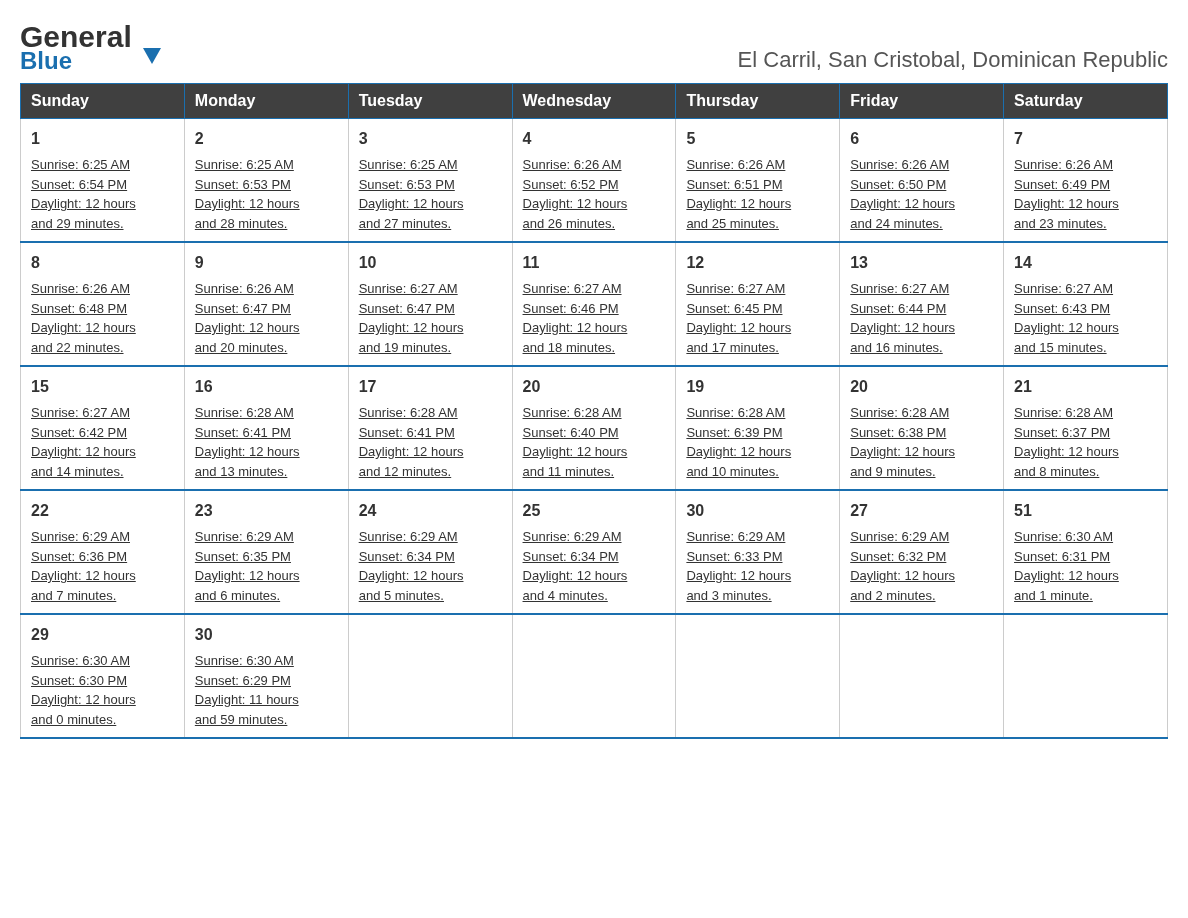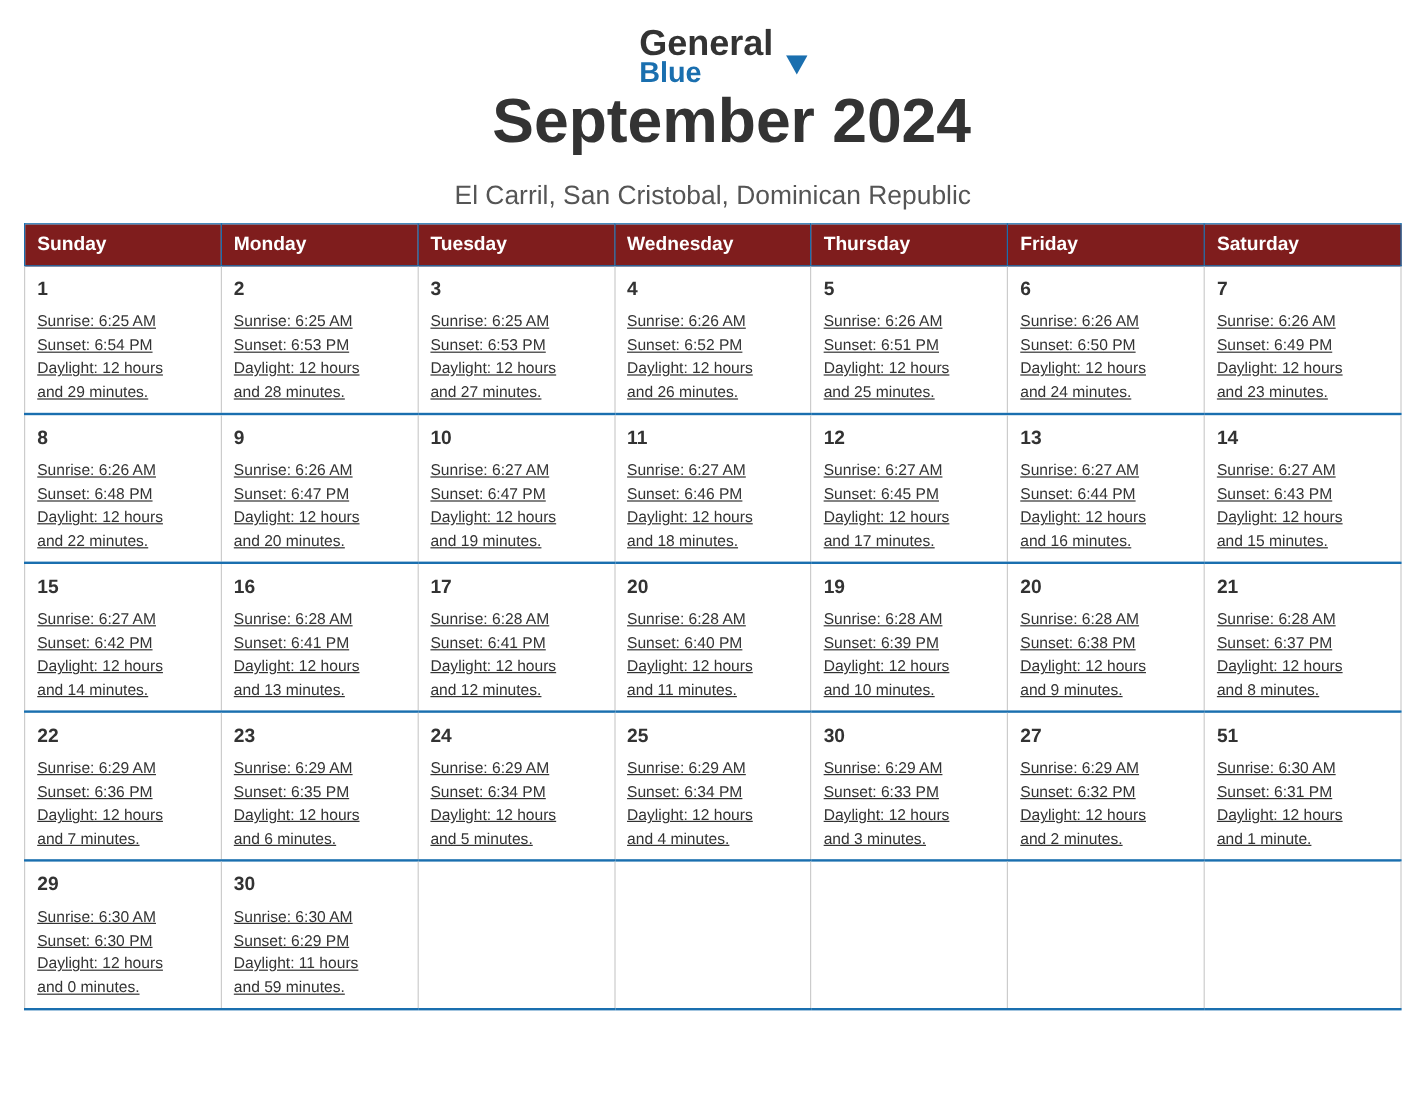--- a/index.html
+++ b/index.html
@@ -6,23 +6,22 @@
     body {
       font-family: Arial, sans-serif;
       background: #fff;
       padding: 20px;
       width: 1188px;
       min-height: 918px;
     }
     .header-area {
       display: flex;
       justify-content: space-between;
-      align-items: center;
+      align-items: flex-end;
       margin-bottom: 10px;
-      flex-direction: column;
     }
     .logo {
       display: flex;
       flex-direction: column;
       align-items: flex-start;
     }
     .title-area {
       text-align: right;
     }
     .month-title {
@@ -35,21 +34,21 @@
       font-size: 22px;
       color: #555;
       margin-top: 20px;
     }
     .calendar-table {
       width: 100%;
       border-collapse: collapse;
       margin-top: 8px;
     }
     .calendar-table th {
-      background-color: #7f1d1d;
+      background-color: #404040;
       color: #fff;
       font-size: 16px;
       font-weight: bold;
       padding: 8px 10px;
       text-align: left;
       border: 1px solid #1a6faf;
     }
     .calendar-table td {
       vertical-align: top;
       padding: 8px 10px;
@@ -86,21 +85,20 @@
     <div style="font-size:30px;font-weight:bold;color:#333;line-height:1.1;">
       General<span style="display:inline-block;width:0;height:0;border-left:9px solid transparent;border-right:0px solid transparent;border-top:0px;vertical-align:middle;margin-left:2px;">
         <svg width="18" height="18" viewBox="0 0 18 18" style="vertical-align:middle;margin-bottom:2px;">
           <polygon points="0,0 18,0 9,16" fill="#1a6faf"></polygon>
         </svg>
       </span>
     </div>
     <div style="font-size:24px;font-weight:bold;color:#1a6faf;line-height:1;margin-top:-4px;">Blue</div>
   </div>
   <div class="title-area">
-    <div class="month-title">September 2024</div>
     <div class="location-title">El Carril, San Cristobal, Dominican Republic</div>
   </div>
 </div>
 
 <table class="calendar-table">
   <thead>
     <tr>
       <th>Sunday</th>
       <th>Monday</th>
       <th>Tuesday</th>

